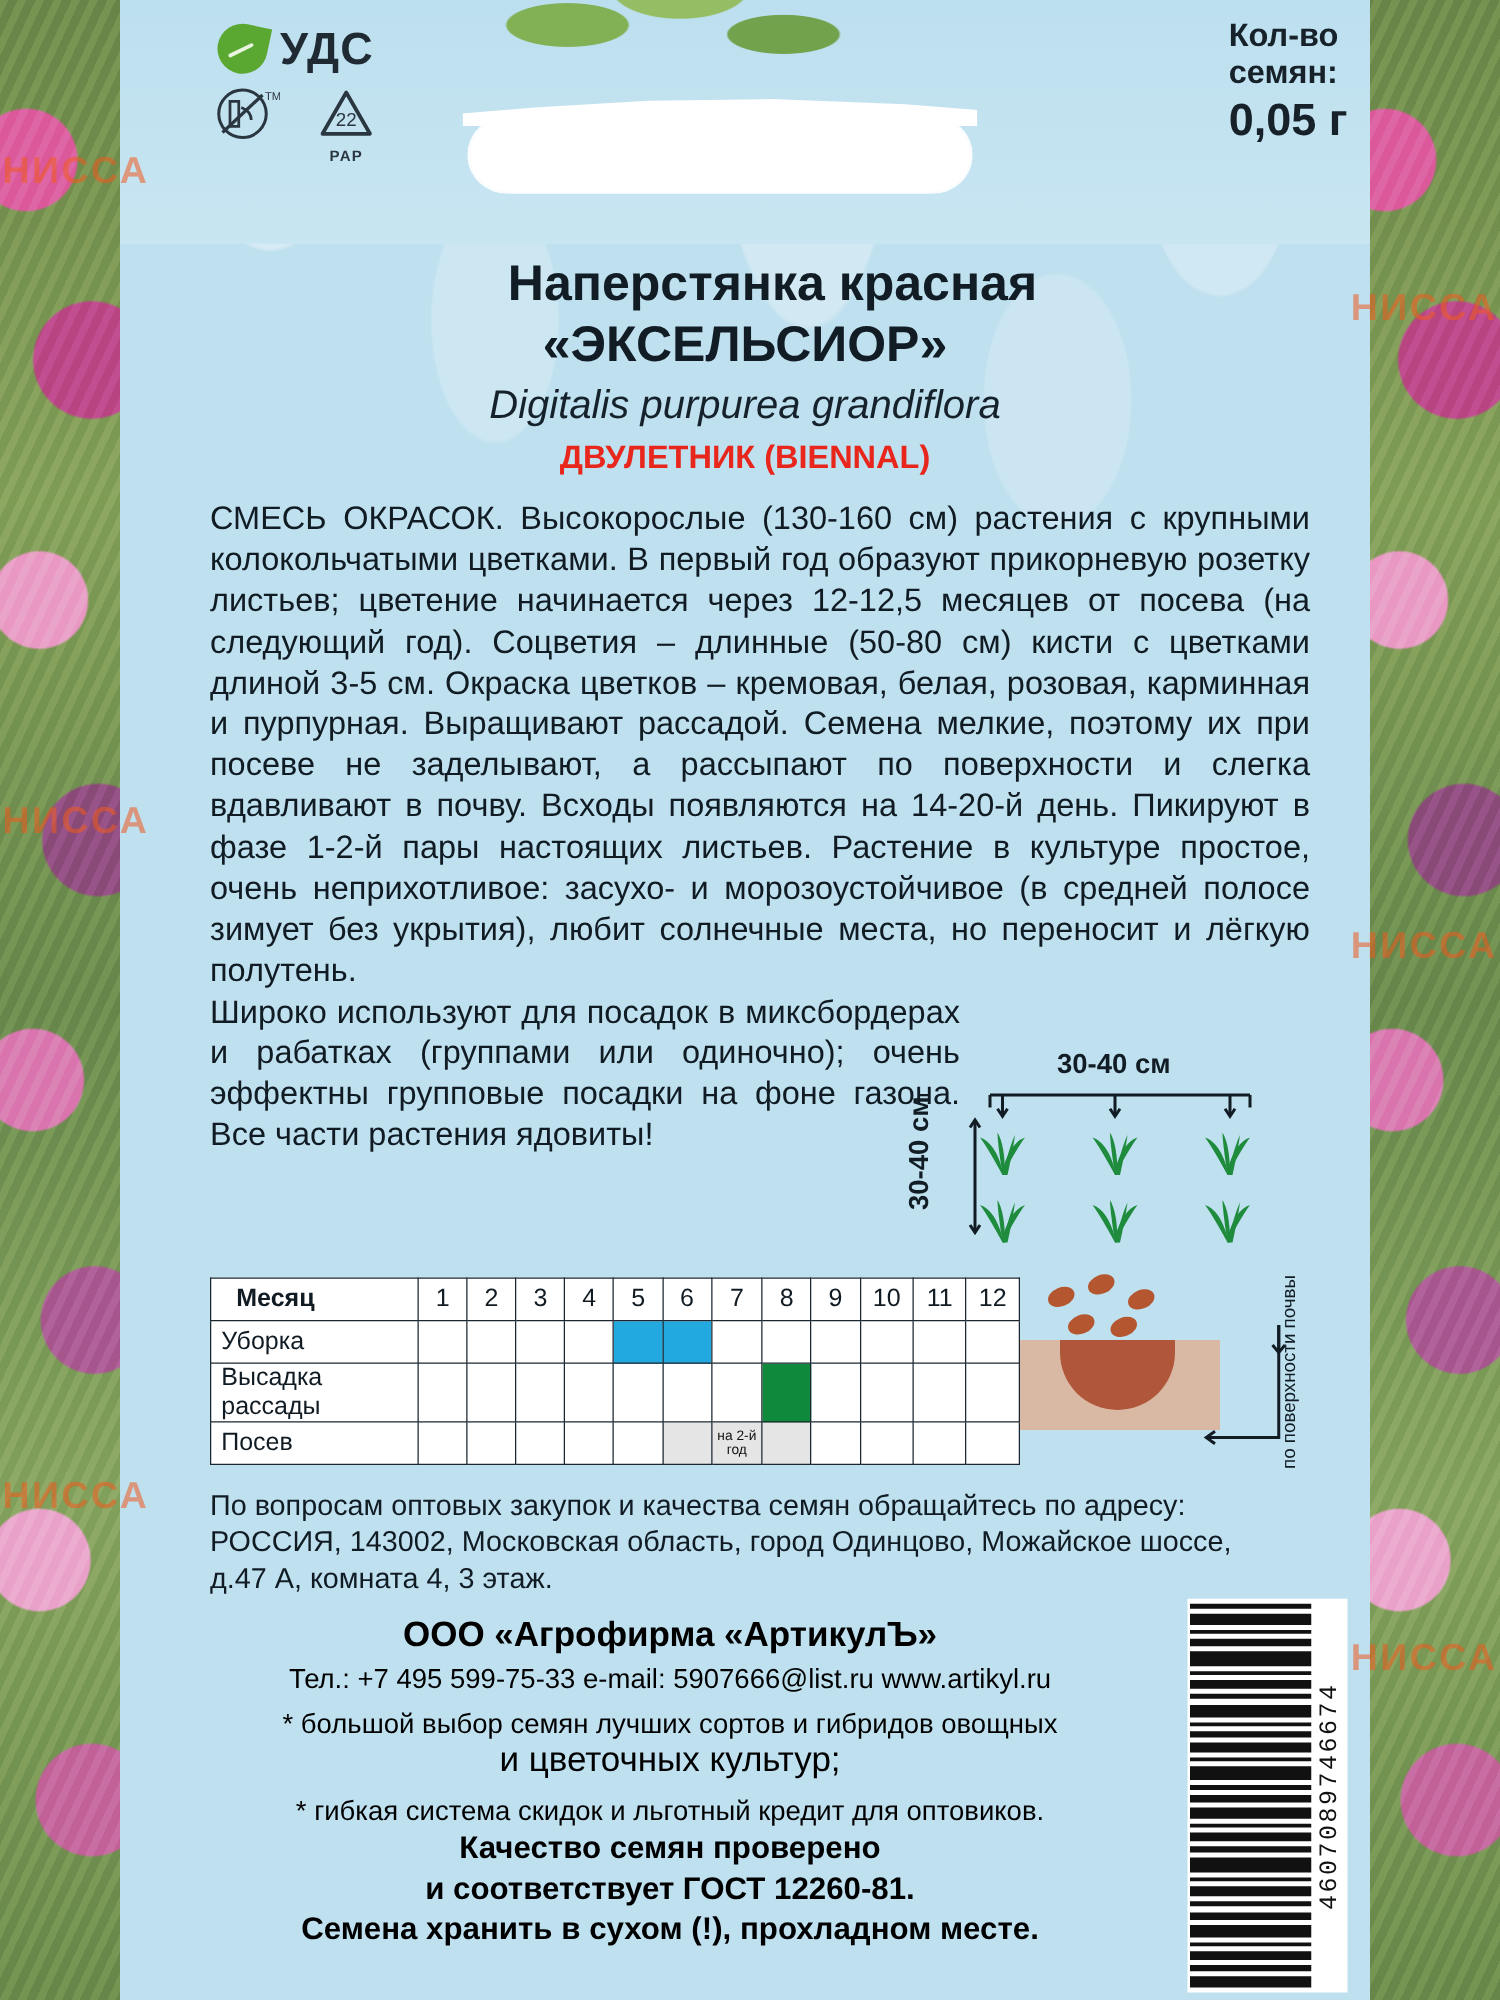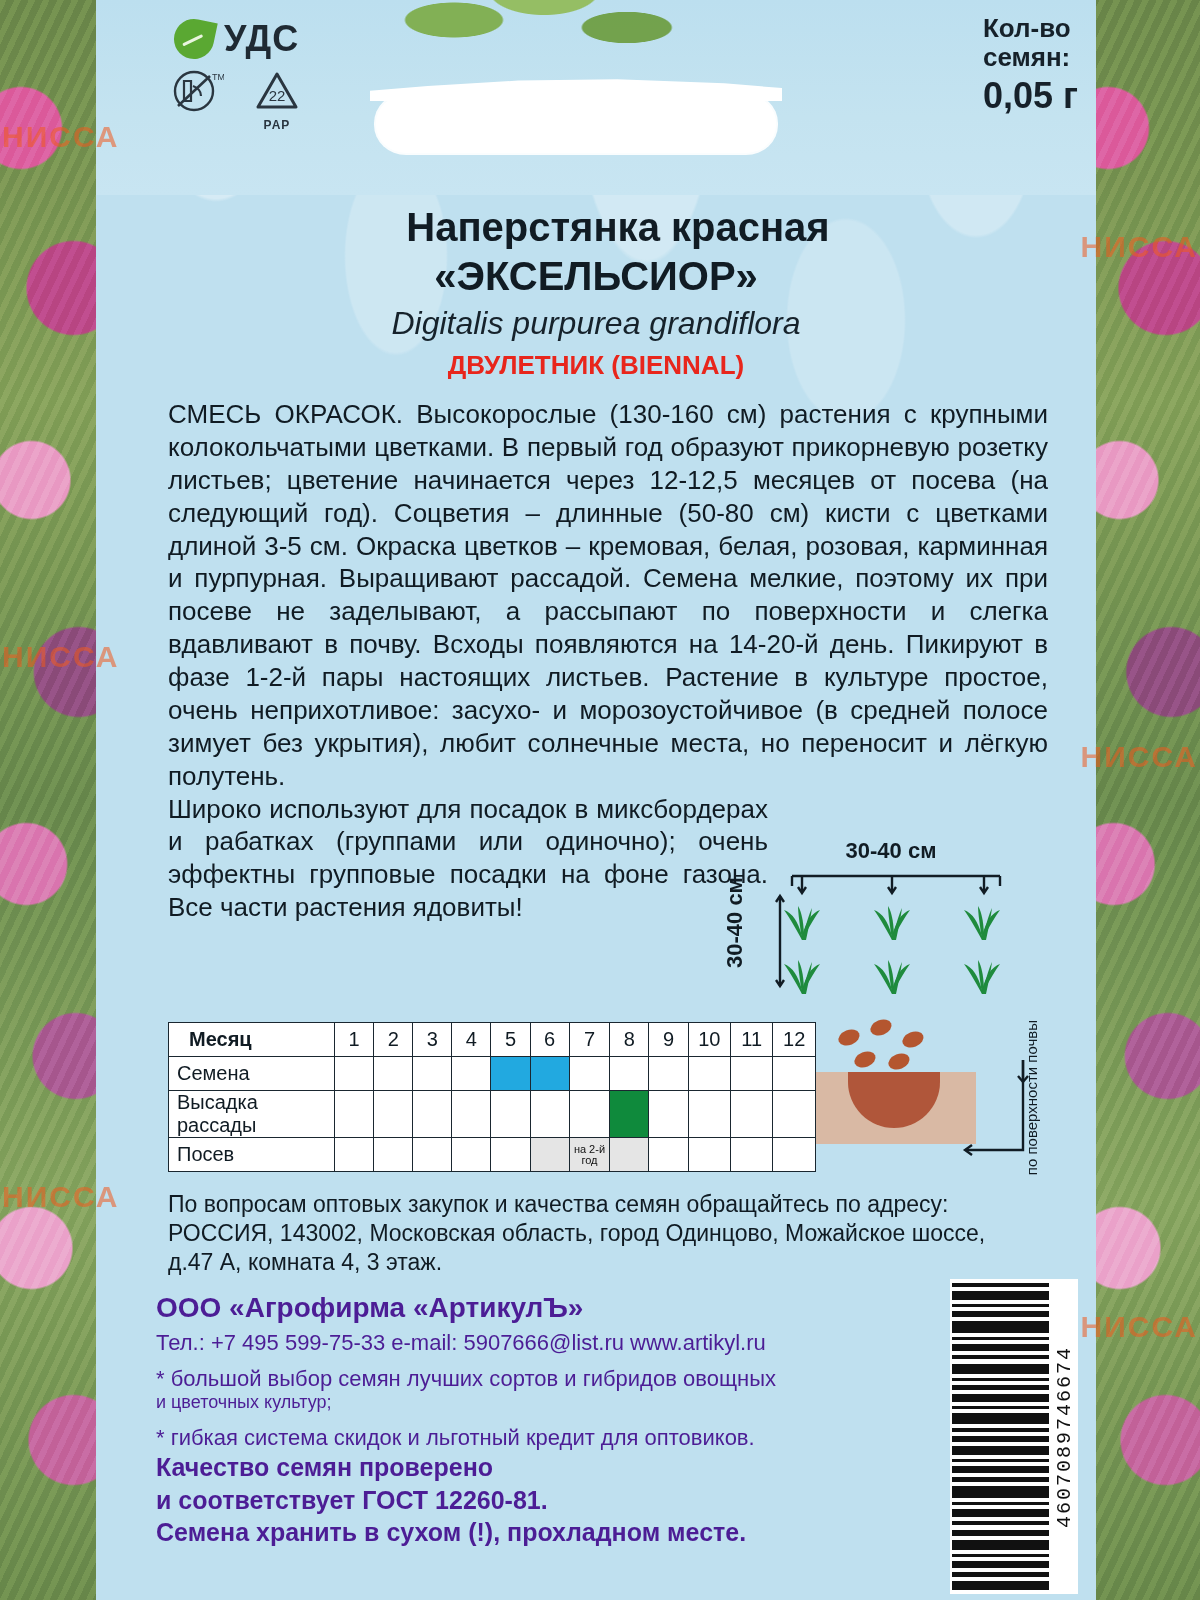--- a/index.html
+++ b/index.html
@@ -168,26 +168,26 @@
   }
 
   
   .wholesale{
     position:absolute;left:72px;right:62px;top:1190px;
     font-size:23px;line-height:1.25;color:#101b23;
   }
 
   
   .company{
-    position:absolute;left:60px;right:180px;top:1292px;text-align:left;color:#4c1d95;
+    position:absolute;left:60px;right:180px;top:1292px;text-align:center;color:#000000;
   }
   .c-name{font-size:28px;font-weight:bold;}
   .c-contacts{font-size:22px;margin-top:6px;}
   .c-line{font-size:22px;margin-top:10px;}
-  .c-line2{font-size:18px;}
+  .c-line2{font-size:28px;}
   .c-line3{font-size:22px;margin-top:12px;}
   .gost{font-size:25px;font-weight:bold;line-height:1.3;}
 
   
   .barcode{
     position:absolute;right:18px;bottom:6px;width:128px;height:315px;
     background:#fff;display:flex;align-items:stretch;
   }
   .bars{flex:1;display:flex;flex-direction:column;justify-content:space-between;padding:4px 2px;}
   .bar{background:#111;width:100%;}
@@ -337,21 +337,21 @@
       <td class="m">5</td>
       <td class="m">6</td>
       <td class="m">7</td>
       <td class="m">8</td>
       <td class="m">9</td>
       <td class="m">10</td>
       <td class="m">11</td>
       <td class="m">12</td>
     </tr>
     <tr>
-      <td class="rowhdr">Семена</td>
+      <td class="rowhdr">Уборка</td>
       <td class="m"></td>
       <td class="m"></td>
       <td class="m"></td>
       <td class="m"></td>
       <td class="m cell-blue"></td>
       <td class="m cell-blue"></td>
       <td class="m"></td>
       <td class="m"></td>
       <td class="m"></td>
       <td class="m"></td>

